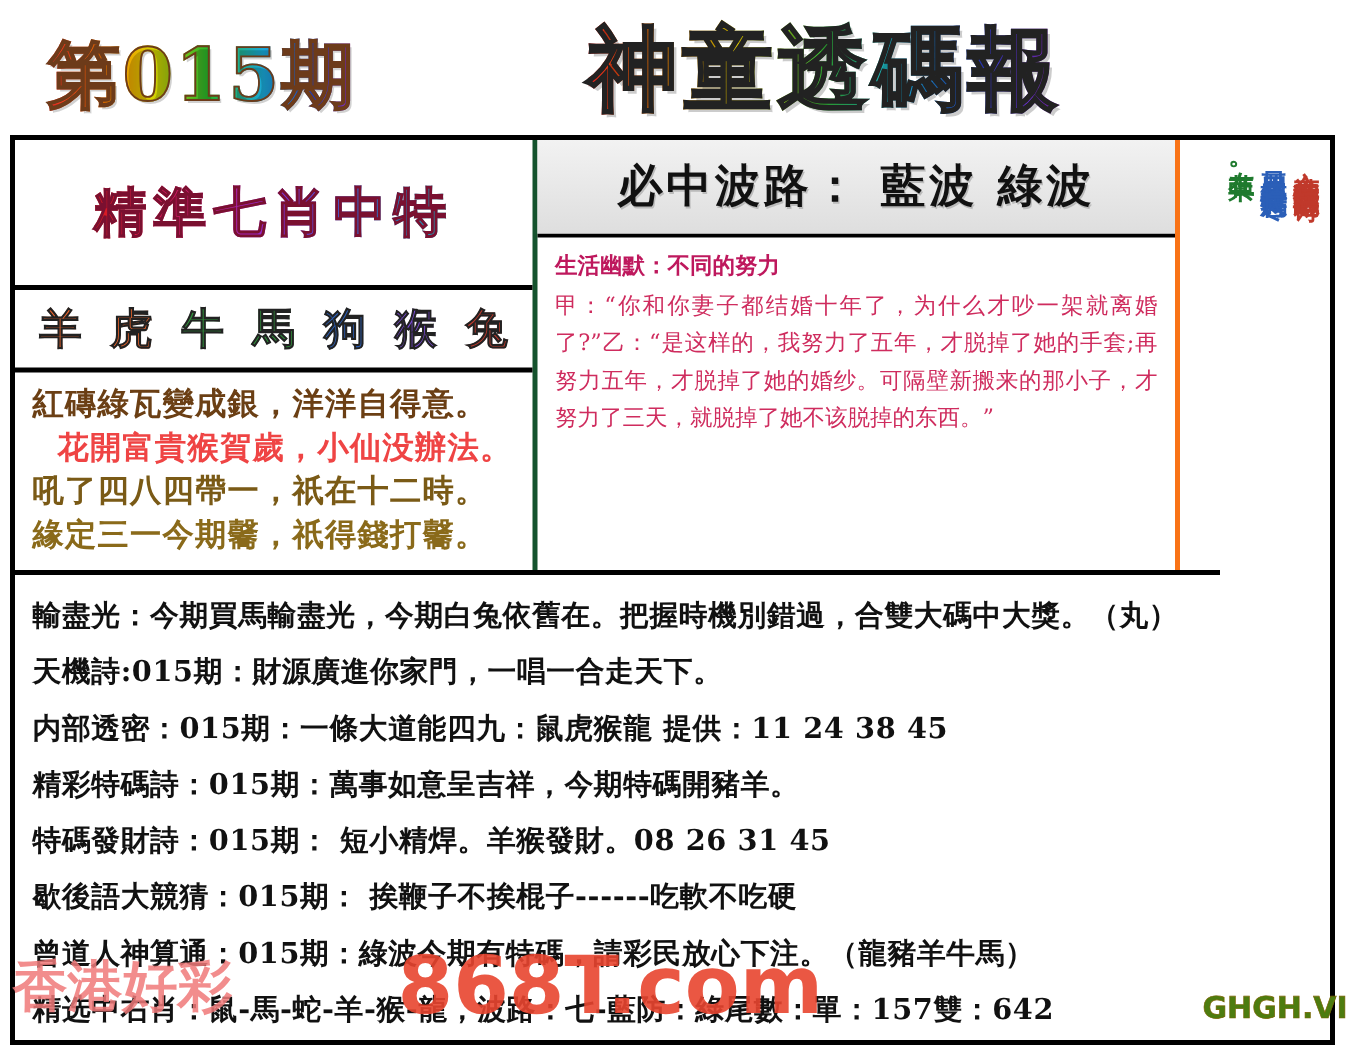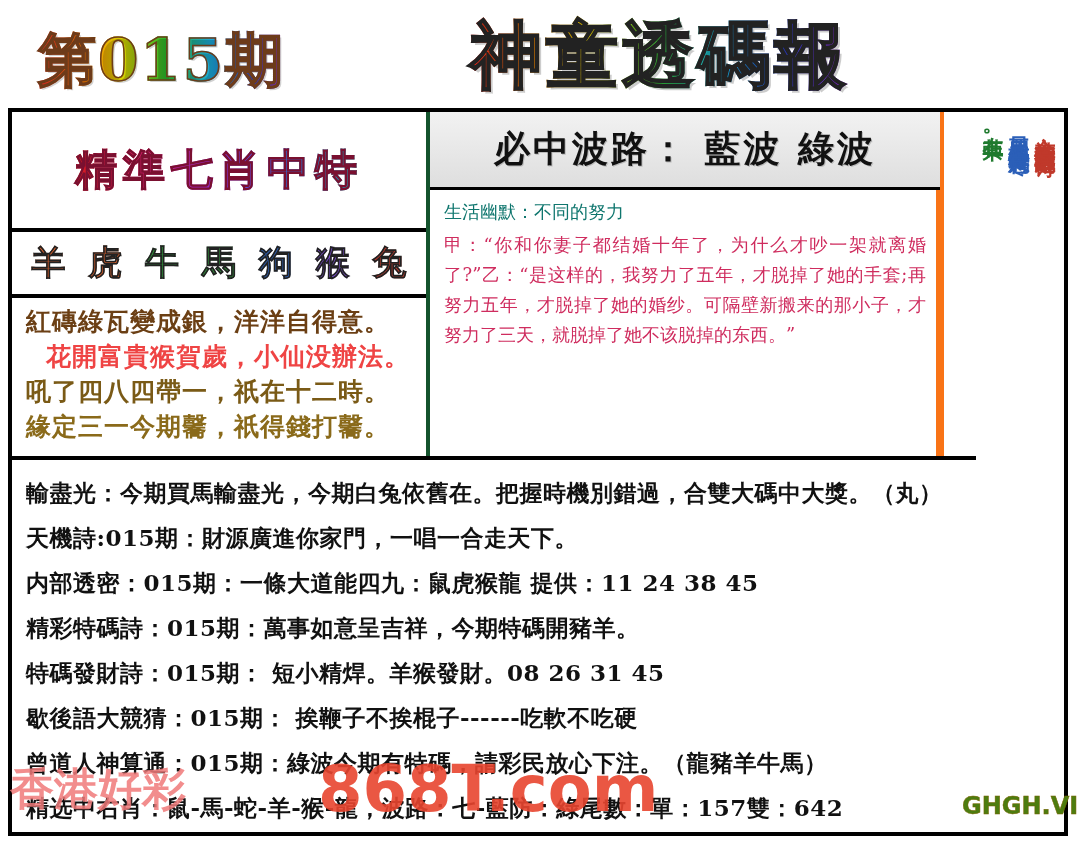--- a/index.html
+++ b/index.html
@@ -64,43 +64,43 @@
     font-size:34px;font-weight:bold;
     font-family:"DejaVu Serif","Liberation Serif",serif;
     -webkit-text-stroke:.6px #222;
   }
   .box-verse{
     position:absolute;left:0;top:186px;width:414px;height:154px;
     box-sizing:border-box;padding:8px 14px 0 14px;
   }
   .verse-line{
     font-size:25px;line-height:35px;font-weight:bold;
-    font-family:Liberation Mono, monospace;
+    font-family:Liberation Sans, sans-serif;
     letter-spacing:1px;white-space:nowrap;
   }
   .verse-line:nth-child(1){color:#6b3f14;}
   .verse-line:nth-child(2){color:#ef4444;margin-left:20px;}
   .verse-line:nth-child(3){color:#7a5a16;}
   .verse-line:nth-child(4){color:#8a6a1a;}
 
   
-  .mid-col{position:absolute;left:418px;top:0;width:514px;height:344px;border-right:8px solid #f97316;box-sizing:border-box;}
+  .mid-col{position:absolute;left:418px;top:0;width:514px;height:344px;border-right:4px solid #f97316;box-sizing:border-box;}
   .wave-title{
     position:absolute;left:0;top:0;width:510px;height:78px;
     border-bottom:3px solid #000;box-sizing:border-box;
     display:flex;align-items:center;justify-content:center;
     background:linear-gradient(180deg,#f2f2f2,#dedede);
   }
   .wave-title span{
     font-size:36px;font-weight:bold;letter-spacing:3px;
     font-family:"DejaVu Serif","Liberation Serif",serif;
     color:#111;text-shadow:1px 1px 0 #bbb;
   }
   .humor{position:absolute;left:0;top:78px;width:510px;height:262px;box-sizing:border-box;padding:10px 14px;}
-  .humor-head{font-size:18px;color:#0f766e;font-weight:normal;margin-bottom:6px;font-family:"DejaVu Serif","Liberation Serif",serif;}
+  .humor-head{font-size:18px;color:#be185d;font-weight:bold;margin-bottom:6px;font-family:"DejaVu Serif","Liberation Serif",serif;}
   .humor-body{font-size:18px;line-height:30px;color:#cf2c5e;font-family:"DejaVu Serif","Liberation Serif",serif;text-align:justify;}
 
   
   .right-col{position:absolute;left:932px;top:0;width:120px;height:344px;box-sizing:border-box;display:flex;flex-direction:row-reverse;padding:8px 6px;}
   .vtext{
     writing-mode:vertical-rl;text-orientation:upright;
     font-size:21px;line-height:26px;font-weight:bold;
     font-family:"DejaVu Serif","Liberation Serif",serif;
     letter-spacing:2px;
   }

